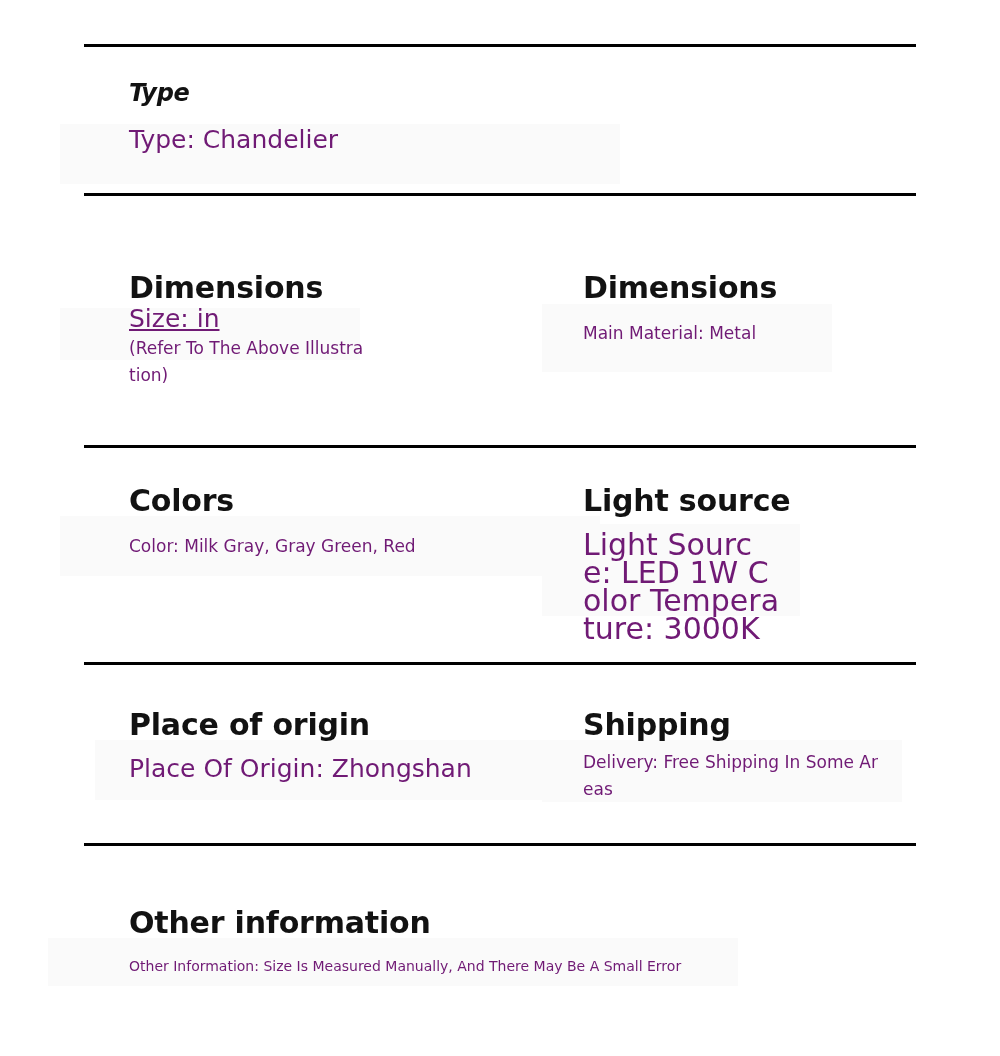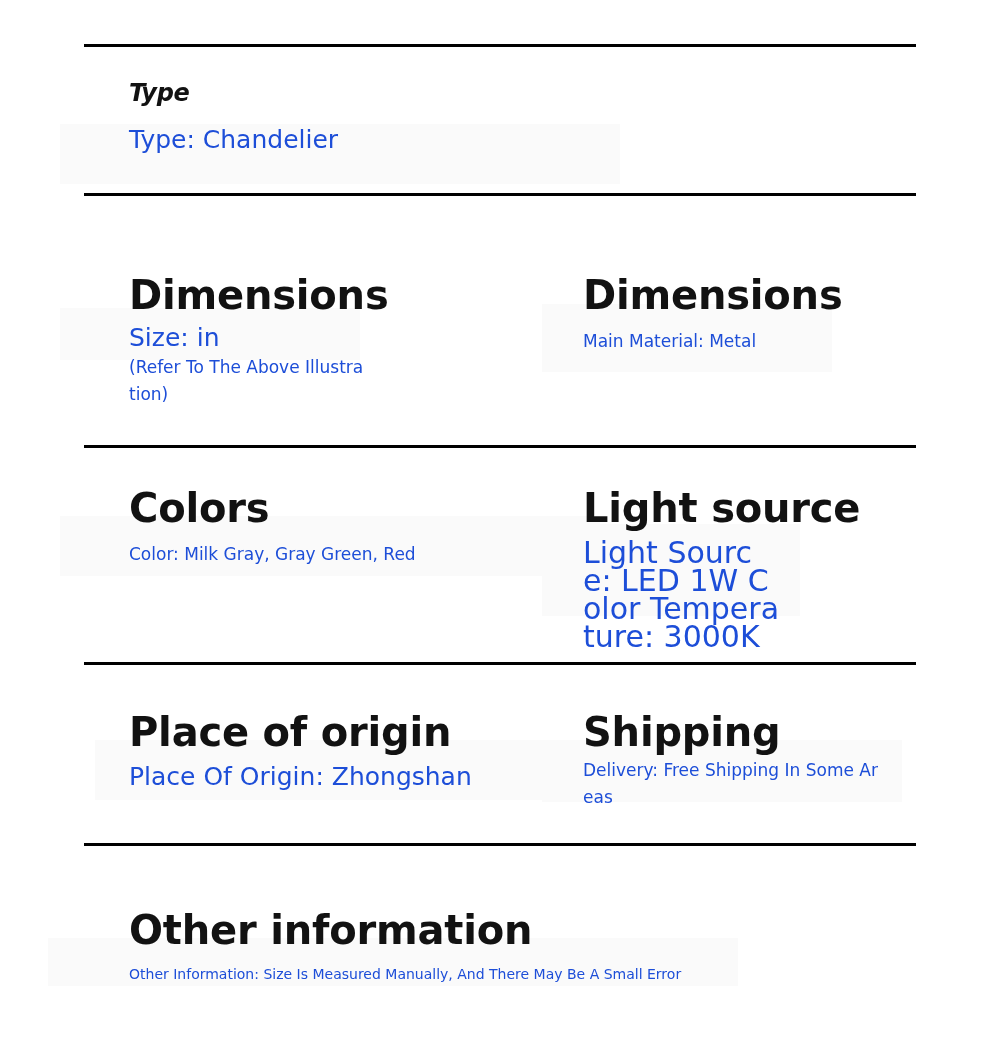--- a/index.html
+++ b/index.html
@@ -55,24 +55,24 @@
   .col-2 { left: 583px; }
 
   .heading {
     font-weight: bold;
     color: #121212;
     letter-spacing: -0.2px;
     white-space: nowrap;
     margin: 0;
   }
   .h-lg   { font-size: 24px; line-height: 34px; font-style: italic; }
-  .h-md   { font-size: 40px; line-height: 33px; margin-top: 8px; }
+  .h-md   { font-size: 30px; line-height: 33px; }
 
   .body {
-    color: #1d4ed8;
+    color: #701a75;
     margin: 0;
     font-weight: normal;
   }
   .b-xl  { font-size: 25px; line-height: 30px; }
   .b-lg  { font-size: 30px; line-height: 28px; }
   .b-md  { font-size: 17px; line-height: 27px; }
   .b-sm  { font-size: 14px; line-height: 19px; }
 
   
   .clip-wrap {
@@ -107,21 +107,21 @@
     <div class="col col-1">
       <div class="heading h-lg">Type</div>
       <div class="body b-xl" style="margin-top:15px;">Type: Chandelier</div>
     </div>
   </div>
 
   <div class="row" style="top:271px;">
 
     <div class="col col-1">
       <div class="heading h-md">Dimensions</div>
-      <div class="body b-xl" style="margin-top:11px;">Size: in</div>
+      <div class="body b-xl" style="text-decoration:underline;">Size: in</div>
       <div class="body b-md clip-wrap w-narrow" style="margin-top:1px;">(Refer To The Above Illustration)</div>
     </div>
 
     <div class="col col-2">
       <div class="heading h-md">Dimensions</div>
       <div class="body b-md" style="margin-top:16px;">Main Material: Metal</div>
     </div>
   </div>
 
   <div class="row" style="top:484px;">

